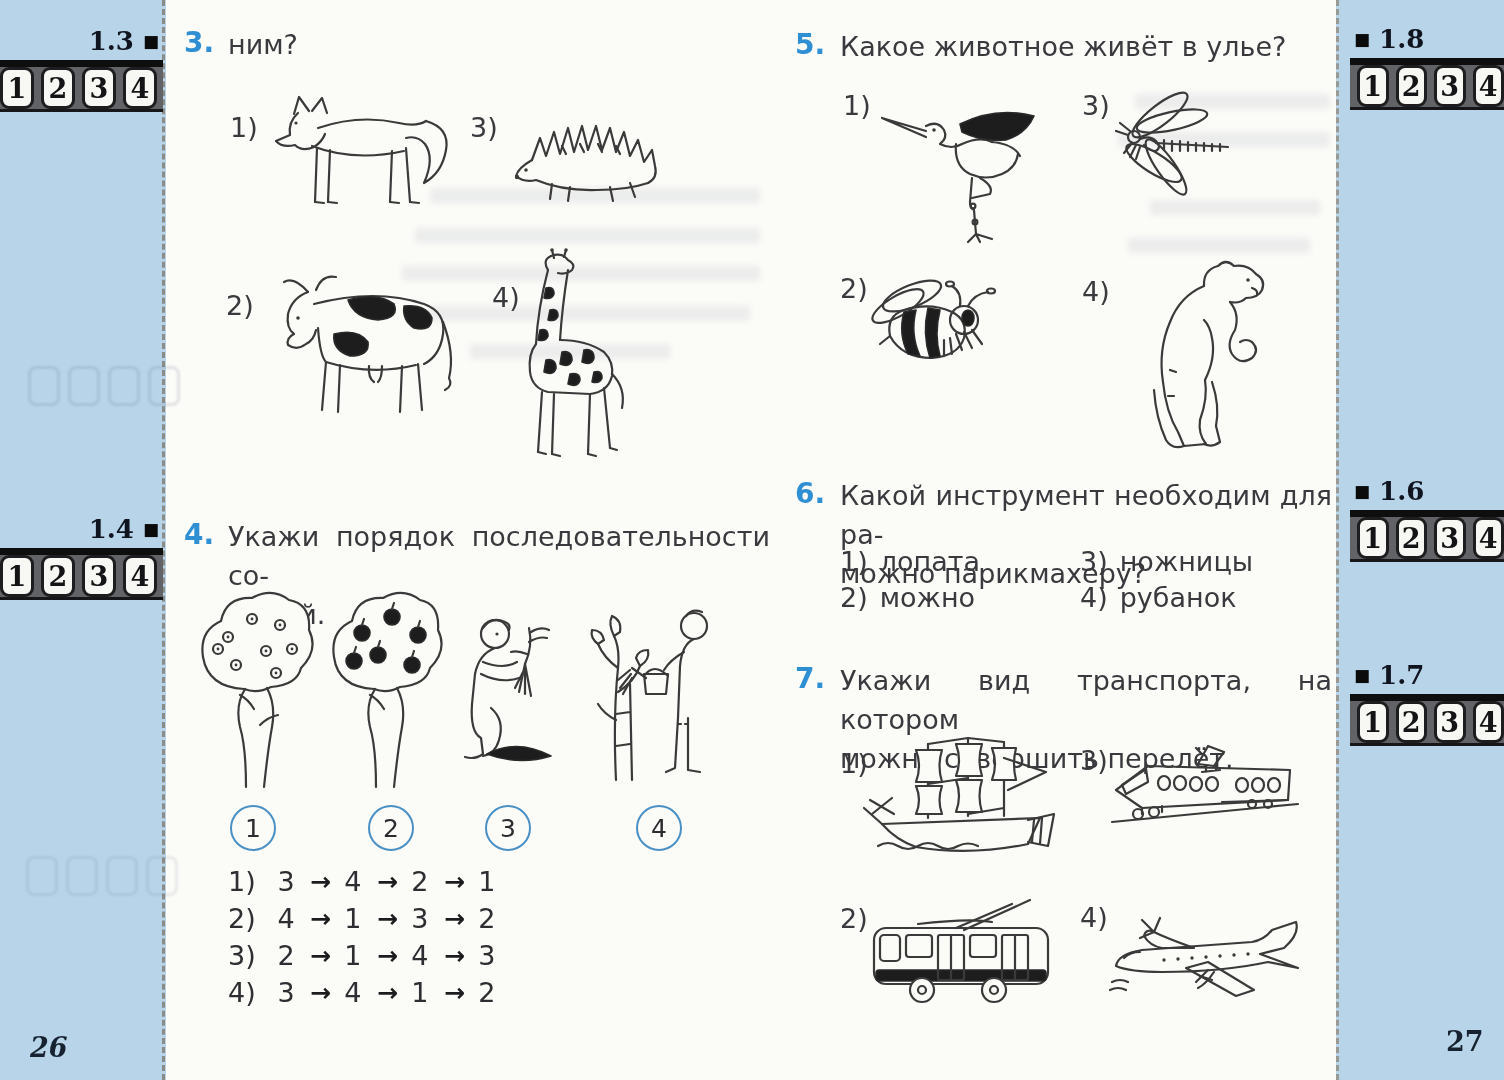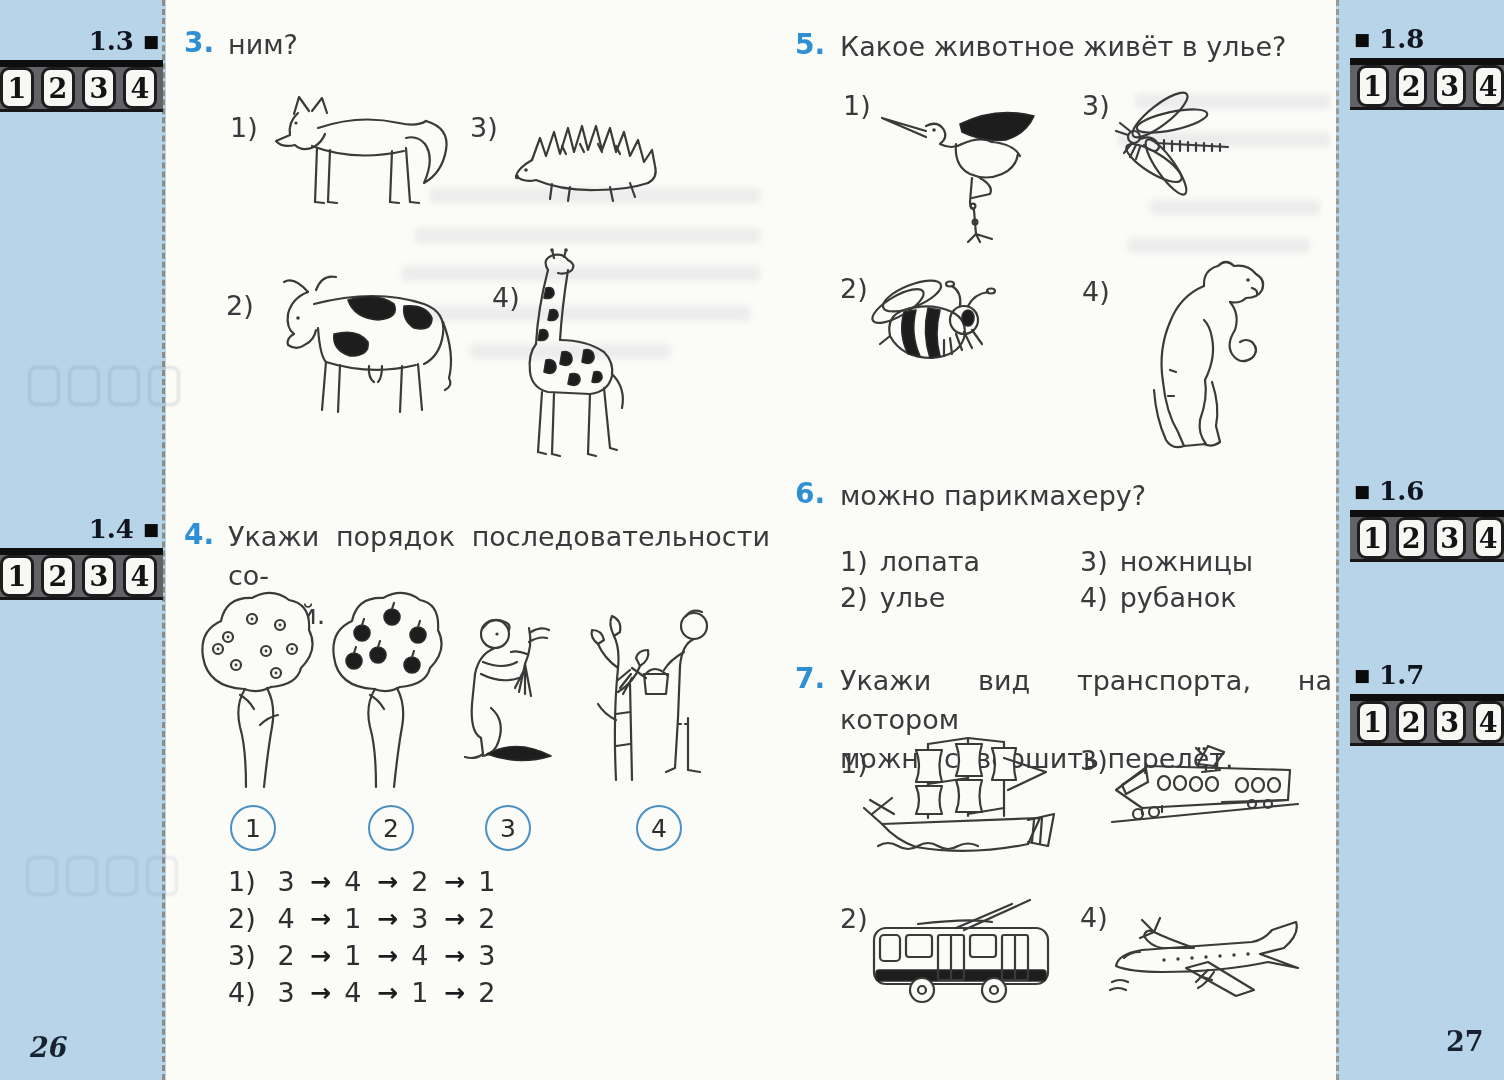--- a/index.html
+++ b/index.html
@@ -409,33 +409,34 @@
     <path class="sk" d="M76 196 L98 194 Q90 184 92 170 Q100 148 97 130"></path>
     <path class="sk" d="M122 52 Q132 64 127 80 Q118 94 124 104 Q132 116 144 108 Q152 100 144 92 Q138 88 132 92"></path>
     <path class="sk" d="M97 130 Q108 108 104 88 Q102 76 96 70"></path>
     <path class="sk" d="M104 132 Q112 156 108 176 L112 192 Q104 198 96 194"></path>
     <path class="sk" d="M62 120 L68 122 M60 146 L66 146" stroke-width="1.5"></path>
   </svg>
 </div>
 
 <span class="abs qnum" style="left:795px;top:477px;">6.</span>
 <div class="abs qtext" style="left:840px;top:476px;width:492px;">
+  <div class="jline">Какой инструмент необходим для ра-</div>
   <div>можно парикмахеру?</div>
 </div>
 <div class="abs optrow" style="left:840px;top:546px;">
   <span>1)</span>
   <span>лопата</span>
 </div>
 <div class="abs optrow" style="left:1080px;top:546px;">
   <span>3)</span>
   <span>ножницы</span>
 </div>
 <div class="abs optrow" style="left:840px;top:582px;">
   <span>2)</span>
-  <span>улье</span>
+  <span>можно</span>
 </div>
 <div class="abs optrow" style="left:1080px;top:582px;">
   <span>4)</span>
   <span>рубанок</span>
 </div>
 
 <span class="abs qnum" style="left:795px;top:662px;">7.</span>
 <div class="abs qtext" style="left:840px;top:661px;width:492px;">
   <div class="jline">Укажи вид транспорта, на котором</div>
   <div>можно совершить перелёт.</div>

